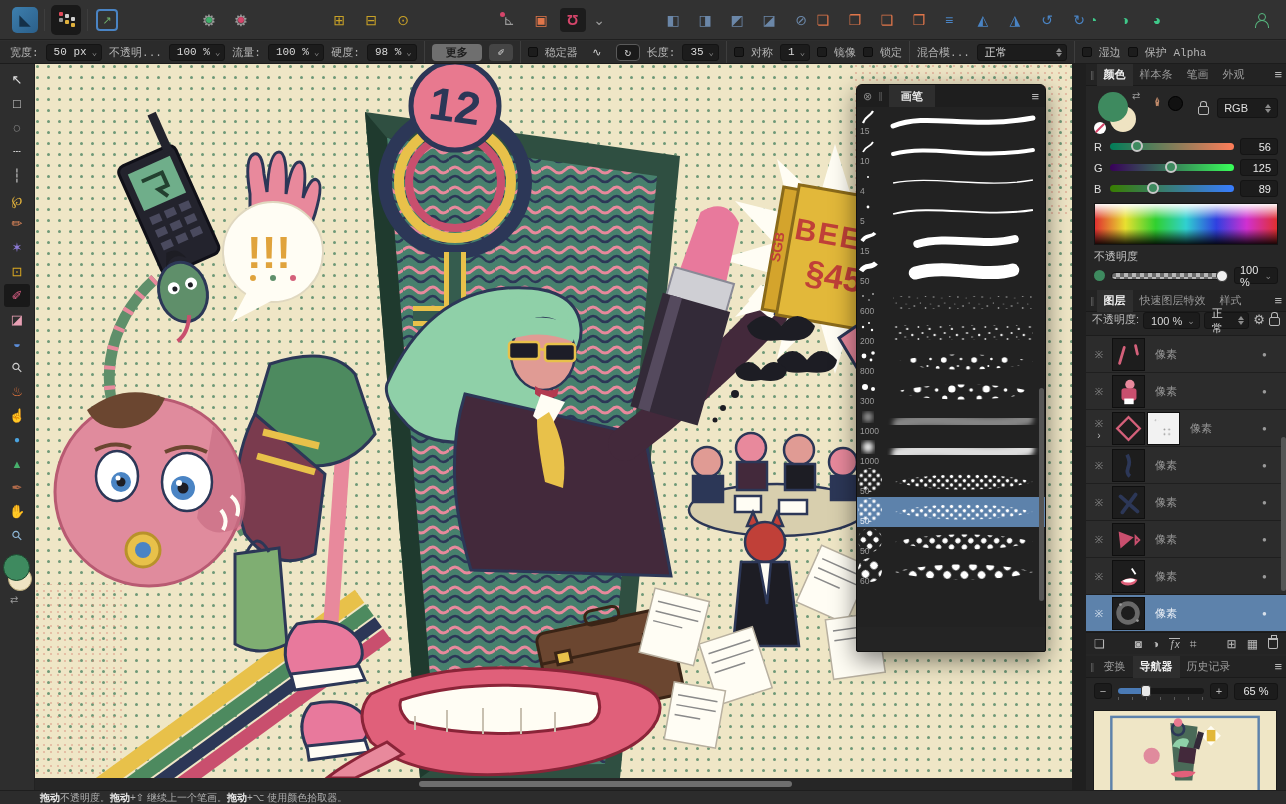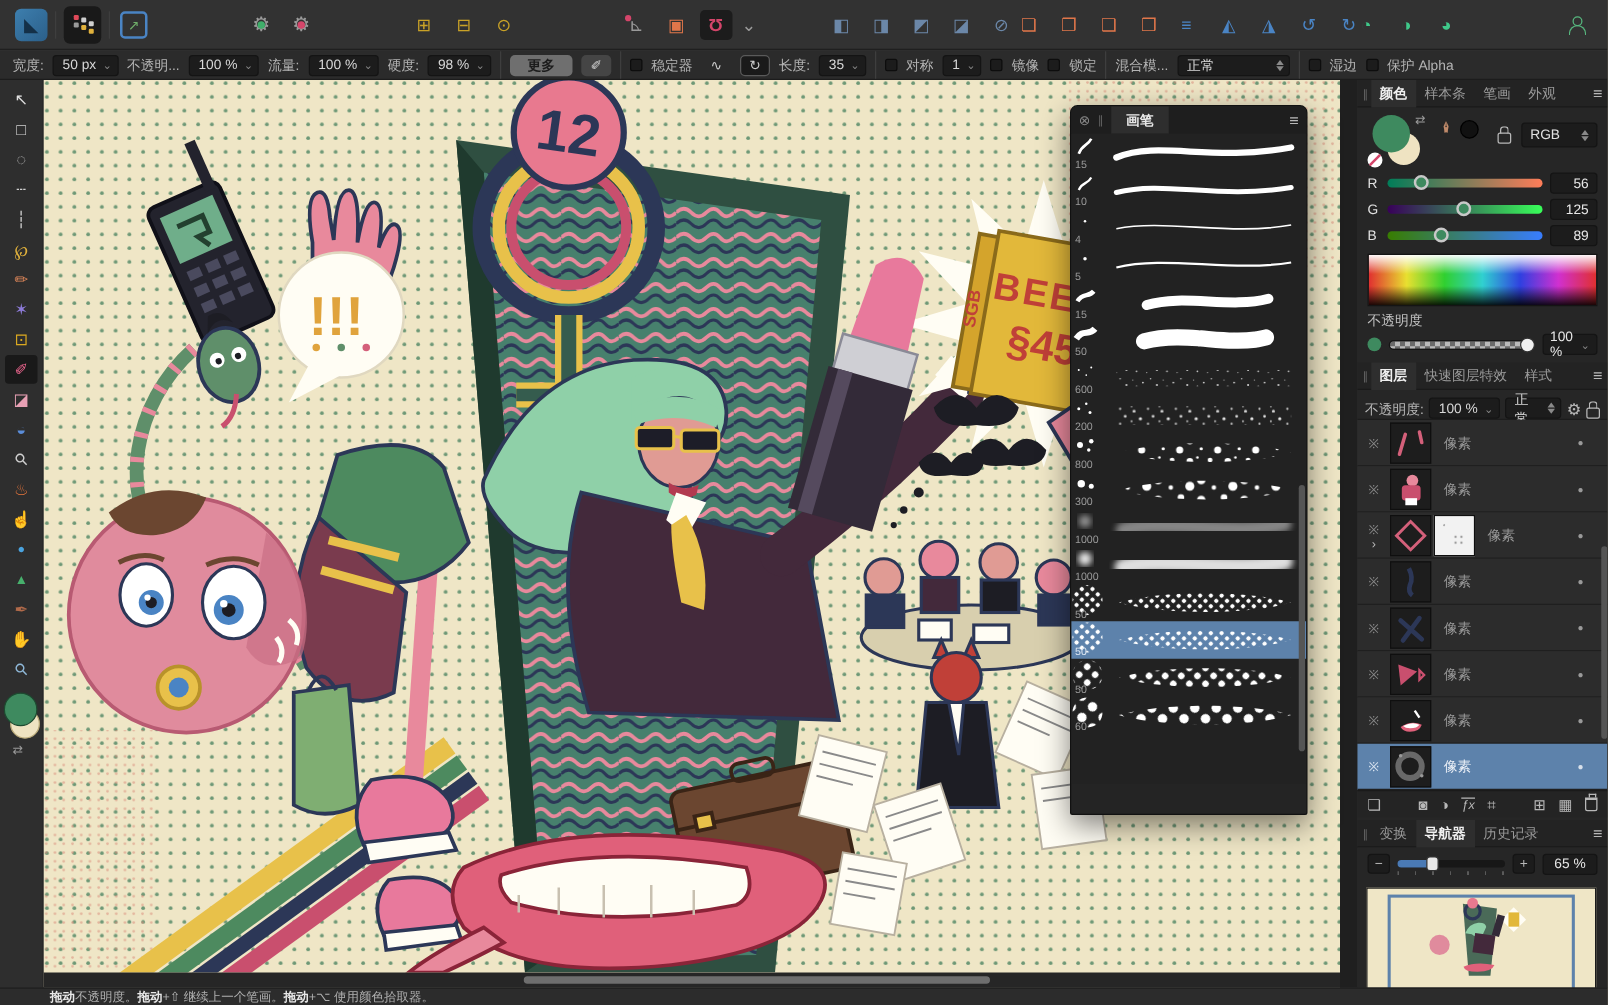--- a/index.html
+++ b/index.html
@@ -27,21 +27,21 @@
   .bluet{color:#4a84c4;}
   .greent{color:#3fc98a;}
   .magnet{color:#d4456a;transform:rotate(180deg);font-weight:bold;}
   .reddot{position:absolute;left:4px;top:4px;width:5px;height:5px;border-radius:50%;background:#d4456a;}
   .person{width:14px;height:14px;position:relative;}
   .person::before{content:'';position:absolute;left:4px;top:0;width:6px;height:6px;border:1.6px solid #57b87f;border-radius:50%;}
   .person::after{content:'';position:absolute;left:1px;top:7px;width:12px;height:7px;border:1.6px solid #57b87f;border-bottom:none;border-radius:7px 7px 0 0;}
   .vsep{width:1px;height:22px;background:#3e3e3e;}
   
   .ctxbar{position:absolute;left:0;top:41px;width:1286px;height:23px;background:#2b2b2b;border-bottom:1px solid #1c1c1c;
-          display:flex;align-items:center;gap:7px;padding:0 10px;font-size:11px;color:#b4b4b4;}
+          display:flex;align-items:center;gap:7px;padding:0 10px;font-size:11px;color:#b4b4b4;font-family:Liberation Mono, monospace;}
   .fld{background:#1c1c1c;border:1px solid #141414;border-radius:3px;height:17px;display:flex;align-items:center;
        padding:0 4px 0 7px;gap:5px;color:#d8d8d8;}
   .fld .cv{color:#8a8a8a;font-size:9px;}
   .btn-more{background:#6f6f6f;color:#1c1c1c;border-radius:4px;height:17px;padding:0 14px;display:flex;align-items:center;font-weight:bold;}
   .btn-ico{background:#454545;border-radius:4px;height:17px;min-width:24px;display:flex;align-items:center;justify-content:center;color:#cfcfcf;}
   .btn-ico.on{background:#1a1a1a;border:1px solid #5a5a5a;}
   .cbx{width:10px;height:10px;background:#1c1c1c;border:1px solid #0d0d0d;border-radius:2px;display:inline-block;}
   .lbl{display:flex;align-items:center;gap:5px;}
   .updn{display:inline-flex;flex-direction:column;gap:1px;margin-left:3px;}
   .updn i{width:0;height:0;border-left:3px solid transparent;border-right:3px solid transparent;}
@@ -118,21 +118,21 @@
      linear-gradient(90deg,#e03030,#e8e030,#30d030,#30d0d0,#3040e0,#d030d0,#e03030);}
   .oplabel{margin:2px 8px 0;color:#c0c0c0;}
   .oprow{display:flex;align-items:center;gap:6px;margin:3px 8px 6px;}
   .opswatch{width:11px;height:11px;border-radius:50%;background:#3e8a5f;flex:none;}
   .optrack{position:relative;flex:1;height:8px;border-radius:4px;border:1px solid #141414;
      background:repeating-conic-gradient(#b8b8b8 0 25%,#6a6a6a 0 50%) 0 0/8px 8px;}
   .opknob{position:absolute;right:-1px;top:-3px;width:12px;height:12px;border-radius:50%;background:#f0f0f0;border:1px solid #333;}
   .opval{width:44px;background:#1c1c1c;border:1px solid #141414;border-radius:3px;height:17px;display:flex;align-items:center;
          justify-content:space-between;padding:0 5px;color:#e8e8e8;}
   
-  .lopac{height:24px;display:flex;align-items:flex-end;gap:4px;padding:0 6px;background:#262626;border-bottom:1px solid #1c1c1c;color:#b8b8b8;}
+  .lopac{height:24px;display:flex;align-items:flex-start;gap:4px;padding:0 6px;background:#262626;border-bottom:1px solid #1c1c1c;color:#b8b8b8;}
   .llist{position:relative;background:#2a2a2a;}
   .lrow{height:37px;display:flex;align-items:center;border-bottom:1px solid #1f1f1f;background:#2c2c2c;}
   .lrow.sel{background:#5d82ab;}
   .lpre{width:26px;display:flex;flex-direction:column;align-items:center;color:#8a8a8a;font-size:10px;}
   .lthumb{width:33px;height:33px;background:#1d1d1d;border:1px solid #0f0f0f;flex:none;margin-right:2px;}
   .lthumb.mask{background:#f2f2f2;}
   .lname{flex:1;color:#9a9a9a;padding-left:8px;}
   .lrow.sel .lname{color:#eef2f8;}
   .ldot{width:24px;color:#9a9a9a;font-size:8px;}
   .lvthumb{position:absolute;right:0px;top:34%;width:5px;height:52%;background:#555;border-radius:3px;}

